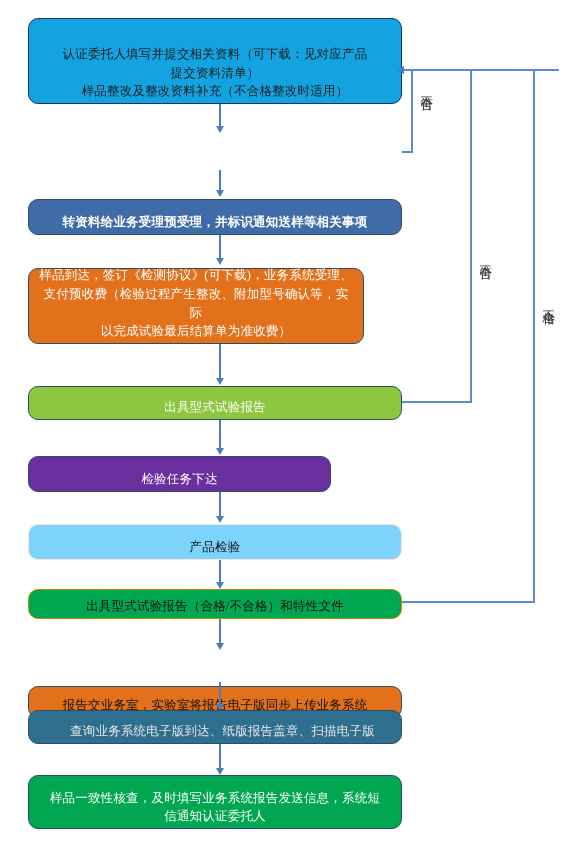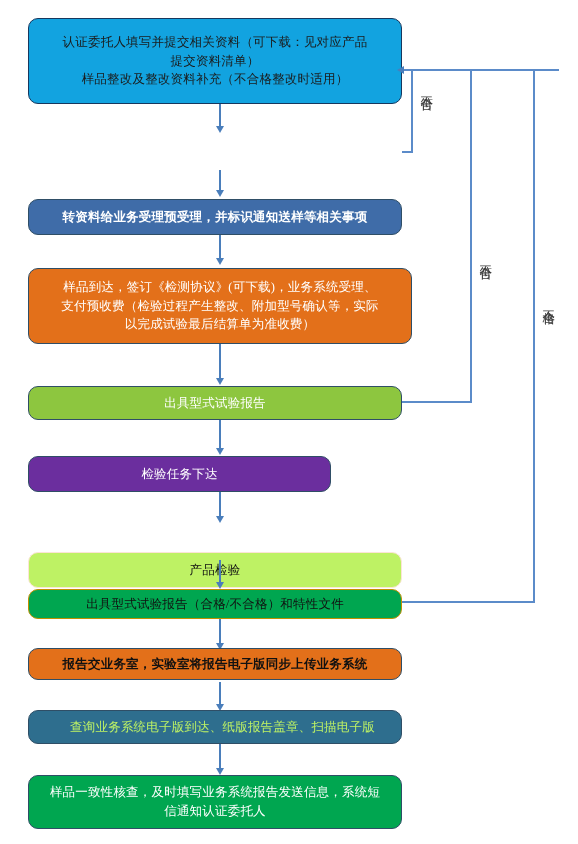--- a/index.html
+++ b/index.html
@@ -18,21 +18,21 @@
     background: #ffffff;
     overflow: hidden;
   }
 
   
   .node {
     position: absolute;
     box-sizing: border-box;
     border-radius: 10px;
     display: flex;
-    align-items: center;
+    align-items: flex-end;
     justify-content: center;
     text-align: center;
     font-size: 12.5px;
     line-height: 1.5;
     letter-spacing: 0.2px;
     padding: 2px 10px;
     border-style: solid;
     border-width: 1.6px;
   }
   .node .txt {
@@ -41,24 +41,24 @@
     white-space: pre-line;
   }
 
   
   .n-cyan   { background:#12A3E0; border-color:#17375E; color:#1b1b1b; }
   .n-green  { background:#8DC63F; border-color:#2F4E66; color:#ffffff; }
   .n-steel  { background:#3F6CA8; border-color:#2F4E66; color:#ffffff;font-weight:bold; }
   .n-orange { background:#E3701A; border-color:#2F4E66; color:#ffffff; }
   .n-lgreen { background:#8DC63F; border-color:#2F4E66; color:#ffffff; }
   .n-purple { background:#6B2E9E; border-color:#2F4E66; color:#ffffff; }
-  .n-maroon { background:#bef264; border-color:#FCE4D6; color:#111111;margin-top:28px; }
+  .n-maroon { background:#7dd3fc; border-color:#FCE4D6; color:#111111; }
   .n-kgreen { background:#00A650; border-color:#BF9000; color:#111111; }
   .n-orange2{ background:#E3701A; border-color:#2F4E66; color:#111111; }
-  .n-teal   { background:#2E6E8E; border-color:#2F4E66; color:#bef264;padding-left:25px; }
+  .n-teal   { background:#2E6E8E; border-color:#2F4E66; color:#e5e5e5;padding-left:25px; }
   .n-kgreen2{ background:#00A650; border-color:#2F4E66; color:#ffffff; }
 
   
   .vline, .hline {
     position: absolute;
     background: #4A7EBB;
   }
   .vline { width: 2px; }
   .hline { height: 2px; }
 
@@ -109,21 +109,21 @@
   <div class="vline" style="left:219px; top:170px; height:22px;"></div>
   <div class="arrow-down" style="left:215.5px; top:190px;"></div>
 
   <div class="node n-steel" style="left:28px; top:199px; width:374px; height:36px;">
     <span class="txt">转资料给业务受理预受理，并标识通知送样等相关事项</span>
   </div>
 
   <div class="vline" style="left:219px; top:235px; height:25px;"></div>
   <div class="arrow-down" style="left:215.5px; top:258px;"></div>
 
-  <div class="node n-orange" style="left:28px; top:268px; width:384px; height:76px;">
+  <div class="node n-orange" style="left:28px; top:268px; width:336px; height:76px;">
     <span class="txt">样品到达，签订《检测协议》(可下载)，业务系统受理、
 支付预收费（检验过程产生整改、附加型号确认等，实际
 以完成试验最后结算单为准收费）</span>
   </div>
 
   <div class="vline" style="left:219px; top:344px; height:36px;"></div>
   <div class="arrow-down" style="left:215.5px; top:378px;"></div>
 
   <div class="node n-lgreen" style="left:28px; top:386px; width:374px; height:34px;">
     <span class="txt">出具型式试验报告</span>
@@ -146,21 +146,21 @@
   <div class="vline" style="left:219px; top:560px; height:24px;"></div>
   <div class="arrow-down" style="left:215.5px; top:582px;"></div>
 
   <div class="node n-kgreen" style="left:28px; top:589px; width:374px; height:30px;">
     <span class="txt">出具型式试验报告（合格/不合格）和特性文件</span>
   </div>
 
   <div class="vline" style="left:219px; top:619px; height:26px;"></div>
   <div class="arrow-down" style="left:215.5px; top:643px;"></div>
 
-  <div class="node n-orange2" style="left:28px; top:648px; width:374px; height:32px;font-weight:bold;">
+  <div class="node n-orange2" style="left:28px; top:686px; width:374px; height:32px;">
     <span class="txt">报告交业务室，实验室将报告电子版同步上传业务系统</span>
   </div>
 
   <div class="vline" style="left:219px; top:682px; height:24px;"></div>
   <div class="arrow-down" style="left:215.5px; top:704px;"></div>
 
   <div class="node n-teal" style="left:28px; top:710px; width:374px; height:34px;">
     <span class="txt">查询业务系统电子版到达、纸版报告盖章、扫描电子版</span>
   </div>
 

